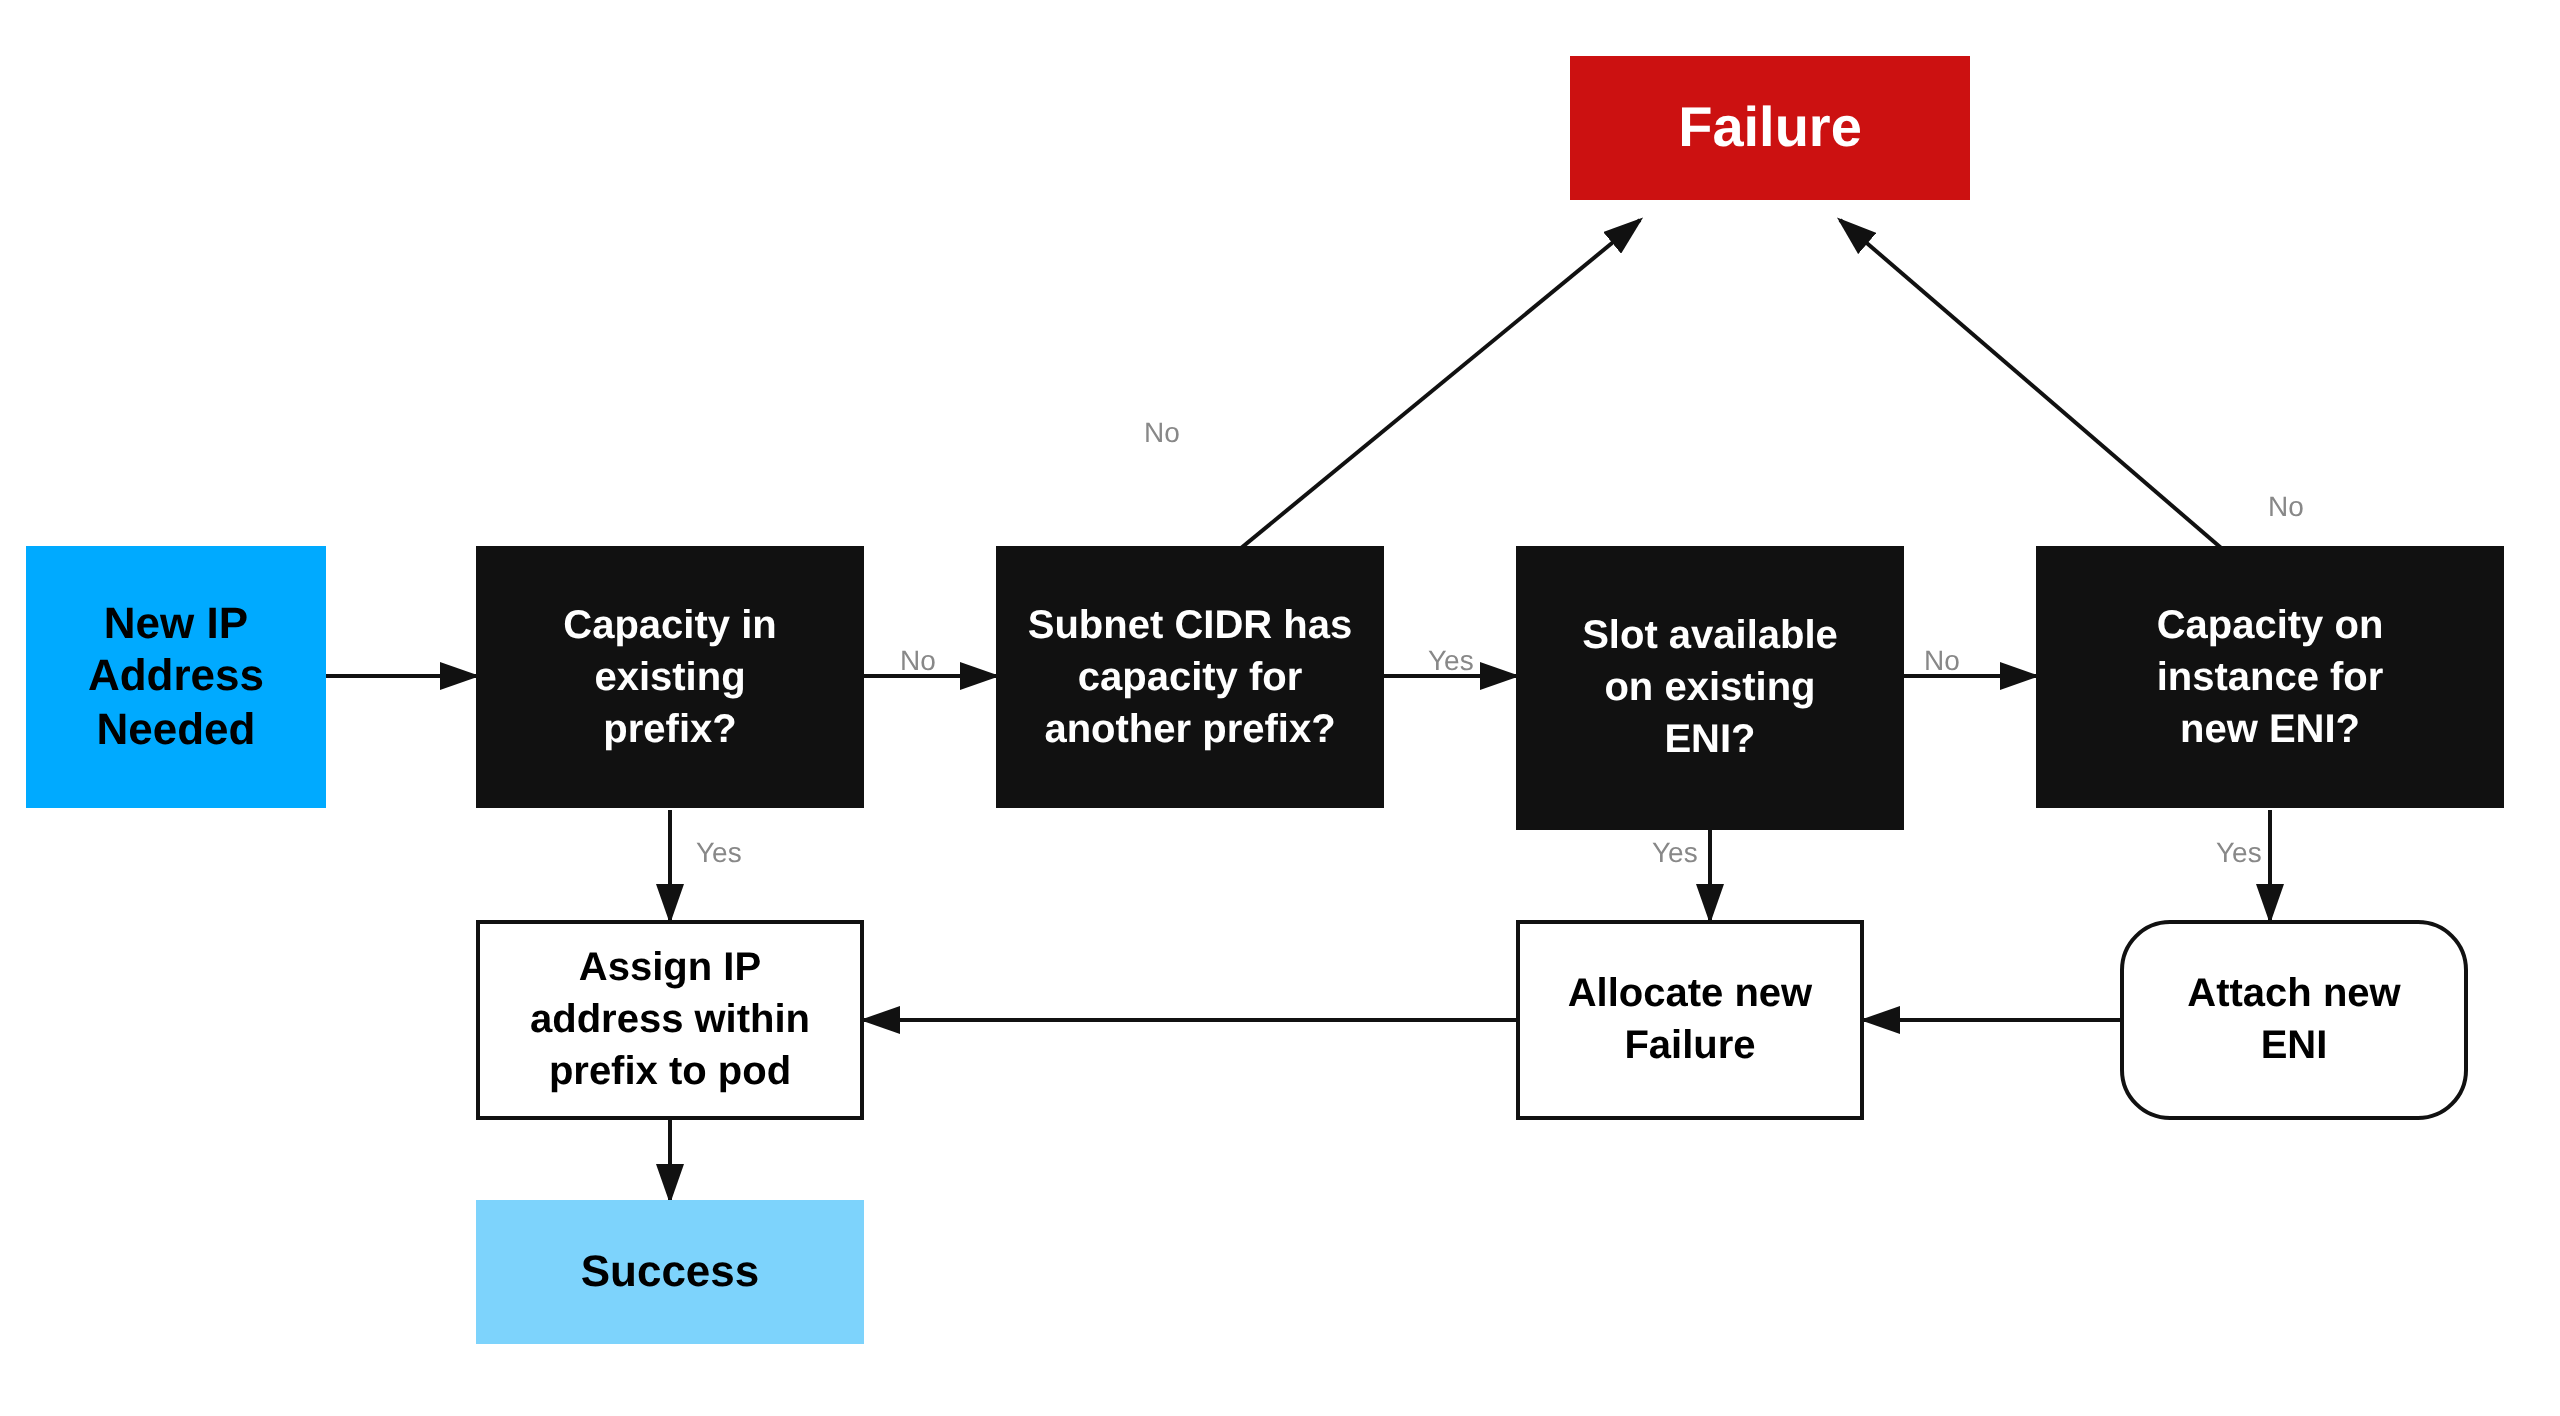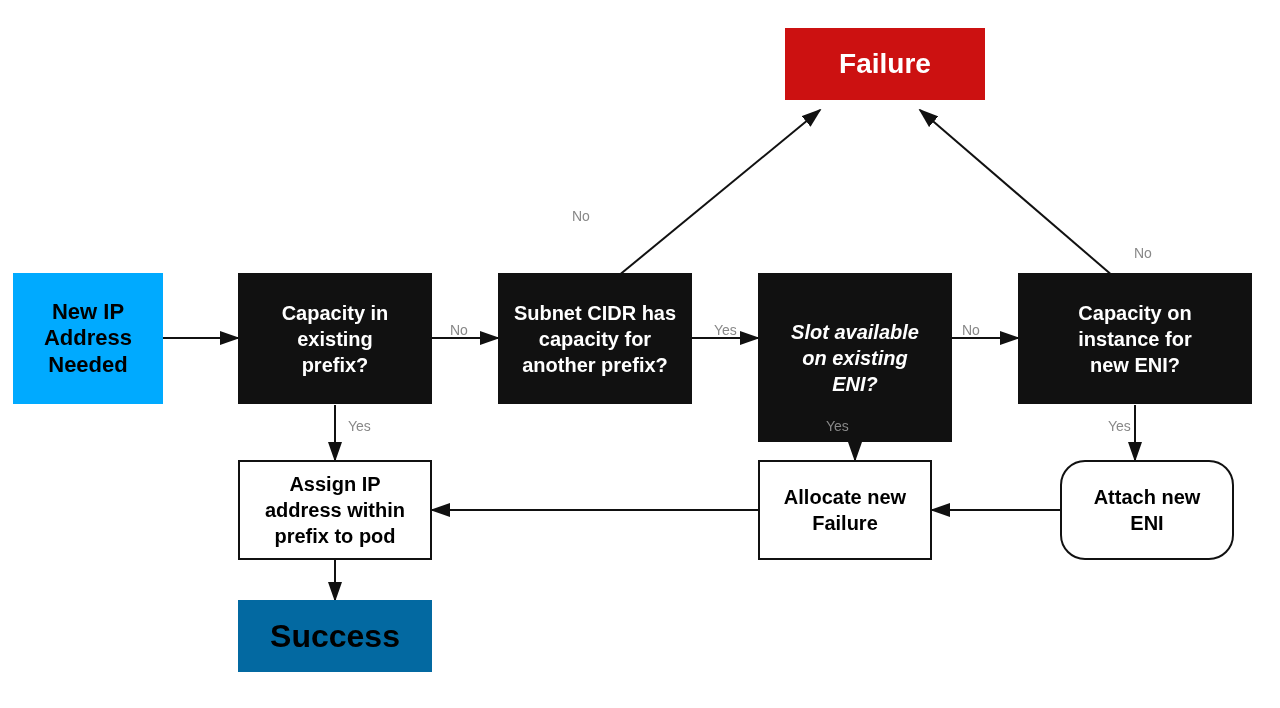--- a/index.html
+++ b/index.html
@@ -44,23 +44,23 @@
       font-weight: bold;
       line-height: 1.3;
     }
     .node-red {
       background: #cc1111;
       color: #ffffff;
       font-size: 28px;
       font-weight: bold;
     }
     .node-green {
-      background: #0369a1;
+      background: #7dd3fc;
       color: #000000;
-      font-size: 32px;
+      font-size: 22px;
       font-weight: bold;
     }
     svg.arrows {
       position: absolute;
       top: 0; left: 0;
       width: 1280px;
       height: 708px;
       pointer-events: none;
     }
     .label {
@@ -122,21 +122,21 @@
     <span style="white-space:pre-line;">Capacity in
 existing prefix?</span>
   </div>
 
   <div class="node node-black" style="left:498px; top:273px; width:194px; height:131px; ">
     <span style="white-space:pre-line;">Subnet CIDR has
 capacity for
 another prefix?</span>
   </div>
 
-  <div class="node node-black" style="left:758px; top:273px; width:194px; height:169px; padding:14px;font-style:italic;">
+  <div class="node node-black" style="left:758px; top:273px; width:194px; height:142px; padding:14px;">
     <span style="white-space:pre-line;">Slot available
 on existing
 ENI?</span>
   </div>
 
   <div class="node node-black" style="left:1018px; top:273px; width:234px; height:131px; padding:14px;">
     <span style="white-space:pre-line;">Capacity on
 instance for
 new ENI?</span>
   </div>

